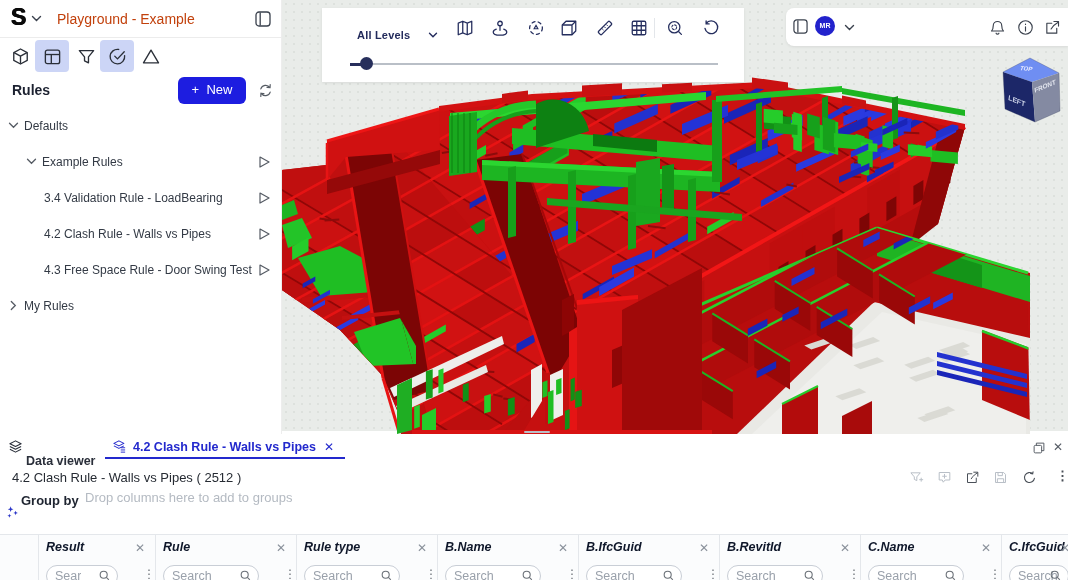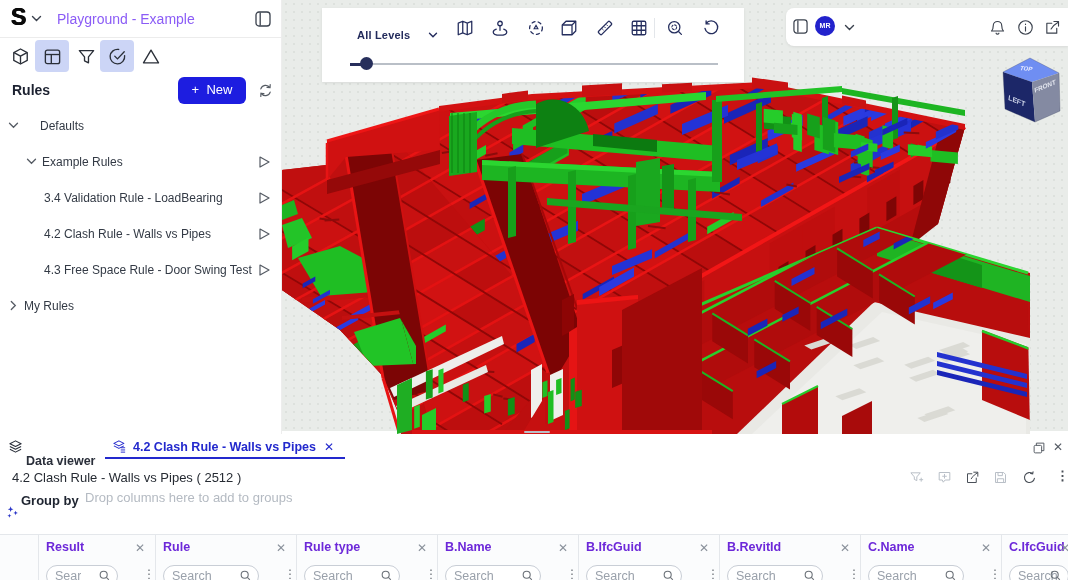--- a/index.html
+++ b/index.html
@@ -2,21 +2,21 @@
 <html><head>
 <meta charset="utf-8">
 <style>
 * { margin:0; padding:0; box-sizing:border-box; }
 html,body { width:1068px; height:580px; overflow:hidden; font-family:"Liberation Sans", sans-serif; background:#fff; }
 #app { position:relative; width:1068px; height:580px; }
 
 #sidebar { position:absolute; left:0; top:0; width:282px; height:434px; background:#fff; z-index:5; border-right:1px solid #ededed; }
 #sb-head { position:absolute; left:0; top:0; width:282px; height:38px; border-bottom:1px solid #ececec; }
 #logo-s { position:absolute; left:11px; top:4px; font-weight:bold; font-size:23px; color:#0a0a0a; letter-spacing:-1px; text-shadow:0.4px 0 #0a0a0a, -0.4px 0 #0a0a0a; }
-#sb-title { position:absolute; left:57px; top:11px; font-size:14px; color:#8b5cf6; }
+#sb-title { position:absolute; left:57px; top:11px; font-size:14px; color:#c2410c; }
 
 .icbtn { position:absolute; width:34px; height:32px; top:40px; border-radius:4px; }
 .icbtn.on { background:#ccd5f6; }
 #rules-h { position:absolute; left:12px; top:82px; font-size:14px; font-weight:bold; color:#1c2130; }
 #newbtn { position:absolute; left:178px; top:77px; width:68px; height:27px; background:#1d1de0; border-radius:6px; color:#fff; font-size:13px; text-align:center; line-height:26px; }
 .treerow { position:absolute; font-size:12px; color:#333a45; }
 .play { position:absolute; left:259px; width:11px; height:12px; }
 
 #viewport { position:absolute; left:282px; top:0; width:786px; height:431px; background:#e9ece9;
   background-image: radial-gradient(#dde1dd 1px, transparent 1px); background-size:8px 8px; }
@@ -29,21 +29,21 @@
 
 #bottom { position:absolute; left:0; top:434px; width:1068px; height:146px; background:#fff; z-index:5; }
 #dv-label { position:absolute; left:26px; top:20px; font-size:12.5px; font-weight:bold; color:#2a2f3a; }
 #tab1 { position:absolute; left:133px; top:6px; font-size:12.5px; font-weight:bold; color:#2329cd; }
 #tab-underline { position:absolute; left:105px; top:23px; width:240px; height:2px; background:#2329cd; }
 #bp-title { position:absolute; left:12px; top:36px; font-size:13px; color:#262b33; }
 #groupby { position:absolute; left:21px; top:493px; font-size:13px; font-weight:bold; color:#1e2430; z-index:6; }
 #groupby-ph { position:absolute; left:85px; top:490px; font-size:13px; color:#b4bac2; z-index:6; }
 
 #thead { position:absolute; left:0; top:534px; width:1068px; height:46px; background:#fbfcfd; border-top:1px solid #e4e7eb; z-index:6; }
-.th { position:absolute; z-index:7; top:540px; font-size:12.5px; font-weight:bold; color:#6d28d9; }
+.th { position:absolute; z-index:7; top:540px; font-size:12.5px; font-weight:bold; color:#0f172a;font-style:italic; }
 .thx { position:absolute; z-index:7; top:541px; font-size:12px; color:#8a919b; }
 .colb { position:absolute; z-index:7; top:535px; width:1px; height:45px; background:#e4e7eb; }
 .sinput { position:absolute; z-index:7; top:565px; height:22px; border:1px solid #c9ced6; border-radius:11px; background:#fff; }
 .sph { position:absolute; z-index:7; top:569px; font-size:12.5px; color:#9aa1ab; }
 .kebab { position:absolute; z-index:7; top:567px; font-size:12px; color:#6a7077; }
 svg.ic { display:block; }
 </style>
 </head>
 <body>
 <div id="app">
@@ -870,21 +870,21 @@
     <div id="rules-h">Rules</div>
     <div id="newbtn">+&nbsp; New</div>
     <svg class="ic" style="position:absolute;left:258px;top:83px" width="15" height="15" viewBox="0 0 24 24" fill="none" stroke="#565c64" stroke-width="1.9" stroke-linecap="round">
         <path d="M4.5 9.5 A8 8 0 0 1 19 7.5 M19.5 2.5 l-.2 5 -4.8-.4"></path>
         <path d="M19.5 14.5 A8 8 0 0 1 5 16.5 M4.5 21.5 l.2-5 4.8.4"></path>
       </svg>
 
     <svg class="ic" style="position:absolute;left:8px;top:121px" width="11" height="9" viewBox="0 0 11 8">
         <path d="M1.5 1.8 L5.5 5.8 L9.5 1.8" stroke="#555b64" stroke-width="1.3" fill="none" stroke-linecap="round"></path>
       </svg>
-    <div class="treerow" style="left:40px;top:119px">Defaults</div>
+    <div class="treerow" style="left:24px;top:119px">Defaults</div>
     <svg class="ic" style="position:absolute;left:26px;top:157px" width="11" height="9" viewBox="0 0 11 8">
         <path d="M1.5 1.8 L5.5 5.8 L9.5 1.8" stroke="#555b64" stroke-width="1.3" fill="none" stroke-linecap="round"></path>
       </svg>
     <div class="treerow" style="left:42px;top:155px">Example Rules</div>
     <svg class="play" style="top:156px">
         <path d="M1 1 L10 6 L1 11 Z" stroke="#555b64" fill="none" stroke-width="1.2" stroke-linejoin="round"></path>
       </svg>
     <div class="treerow" style="left:44px;top:191px">3.4 Validation Rule - LoadBearing</div>
     <svg class="play" style="top:192px">
         <path d="M1 1 L10 6 L1 11 Z" stroke="#555b64" fill="none" stroke-width="1.2" stroke-linejoin="round"></path>

